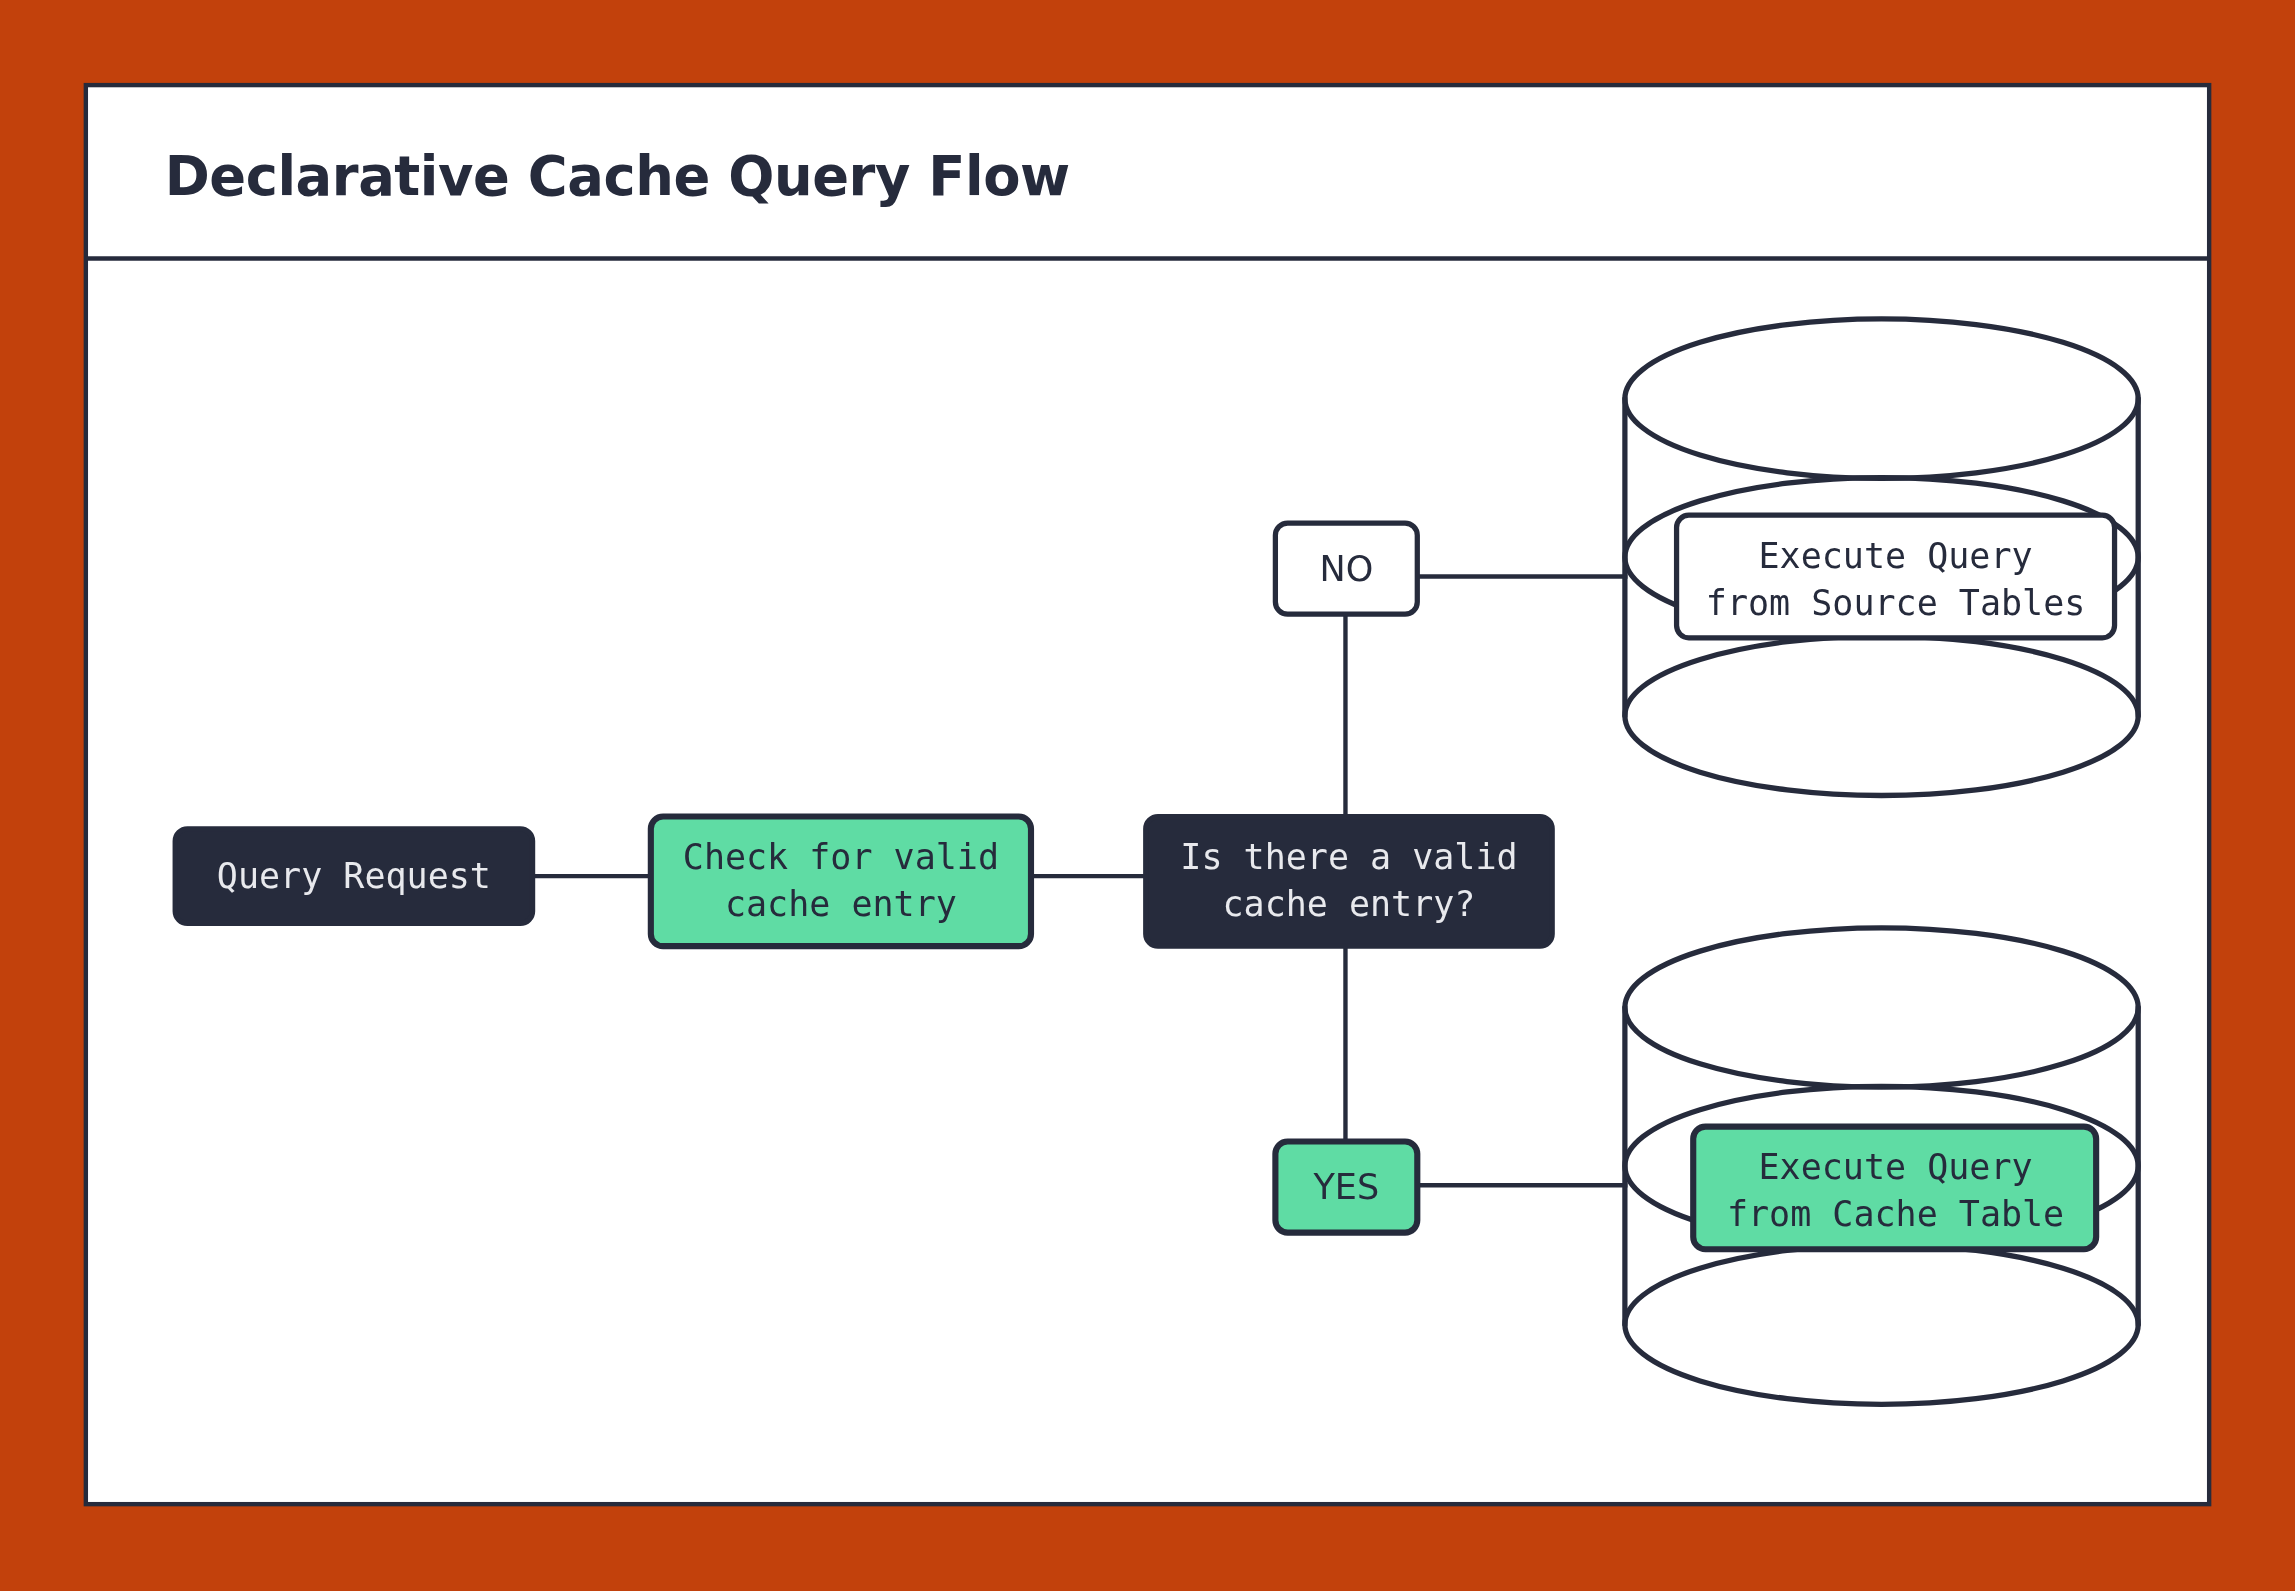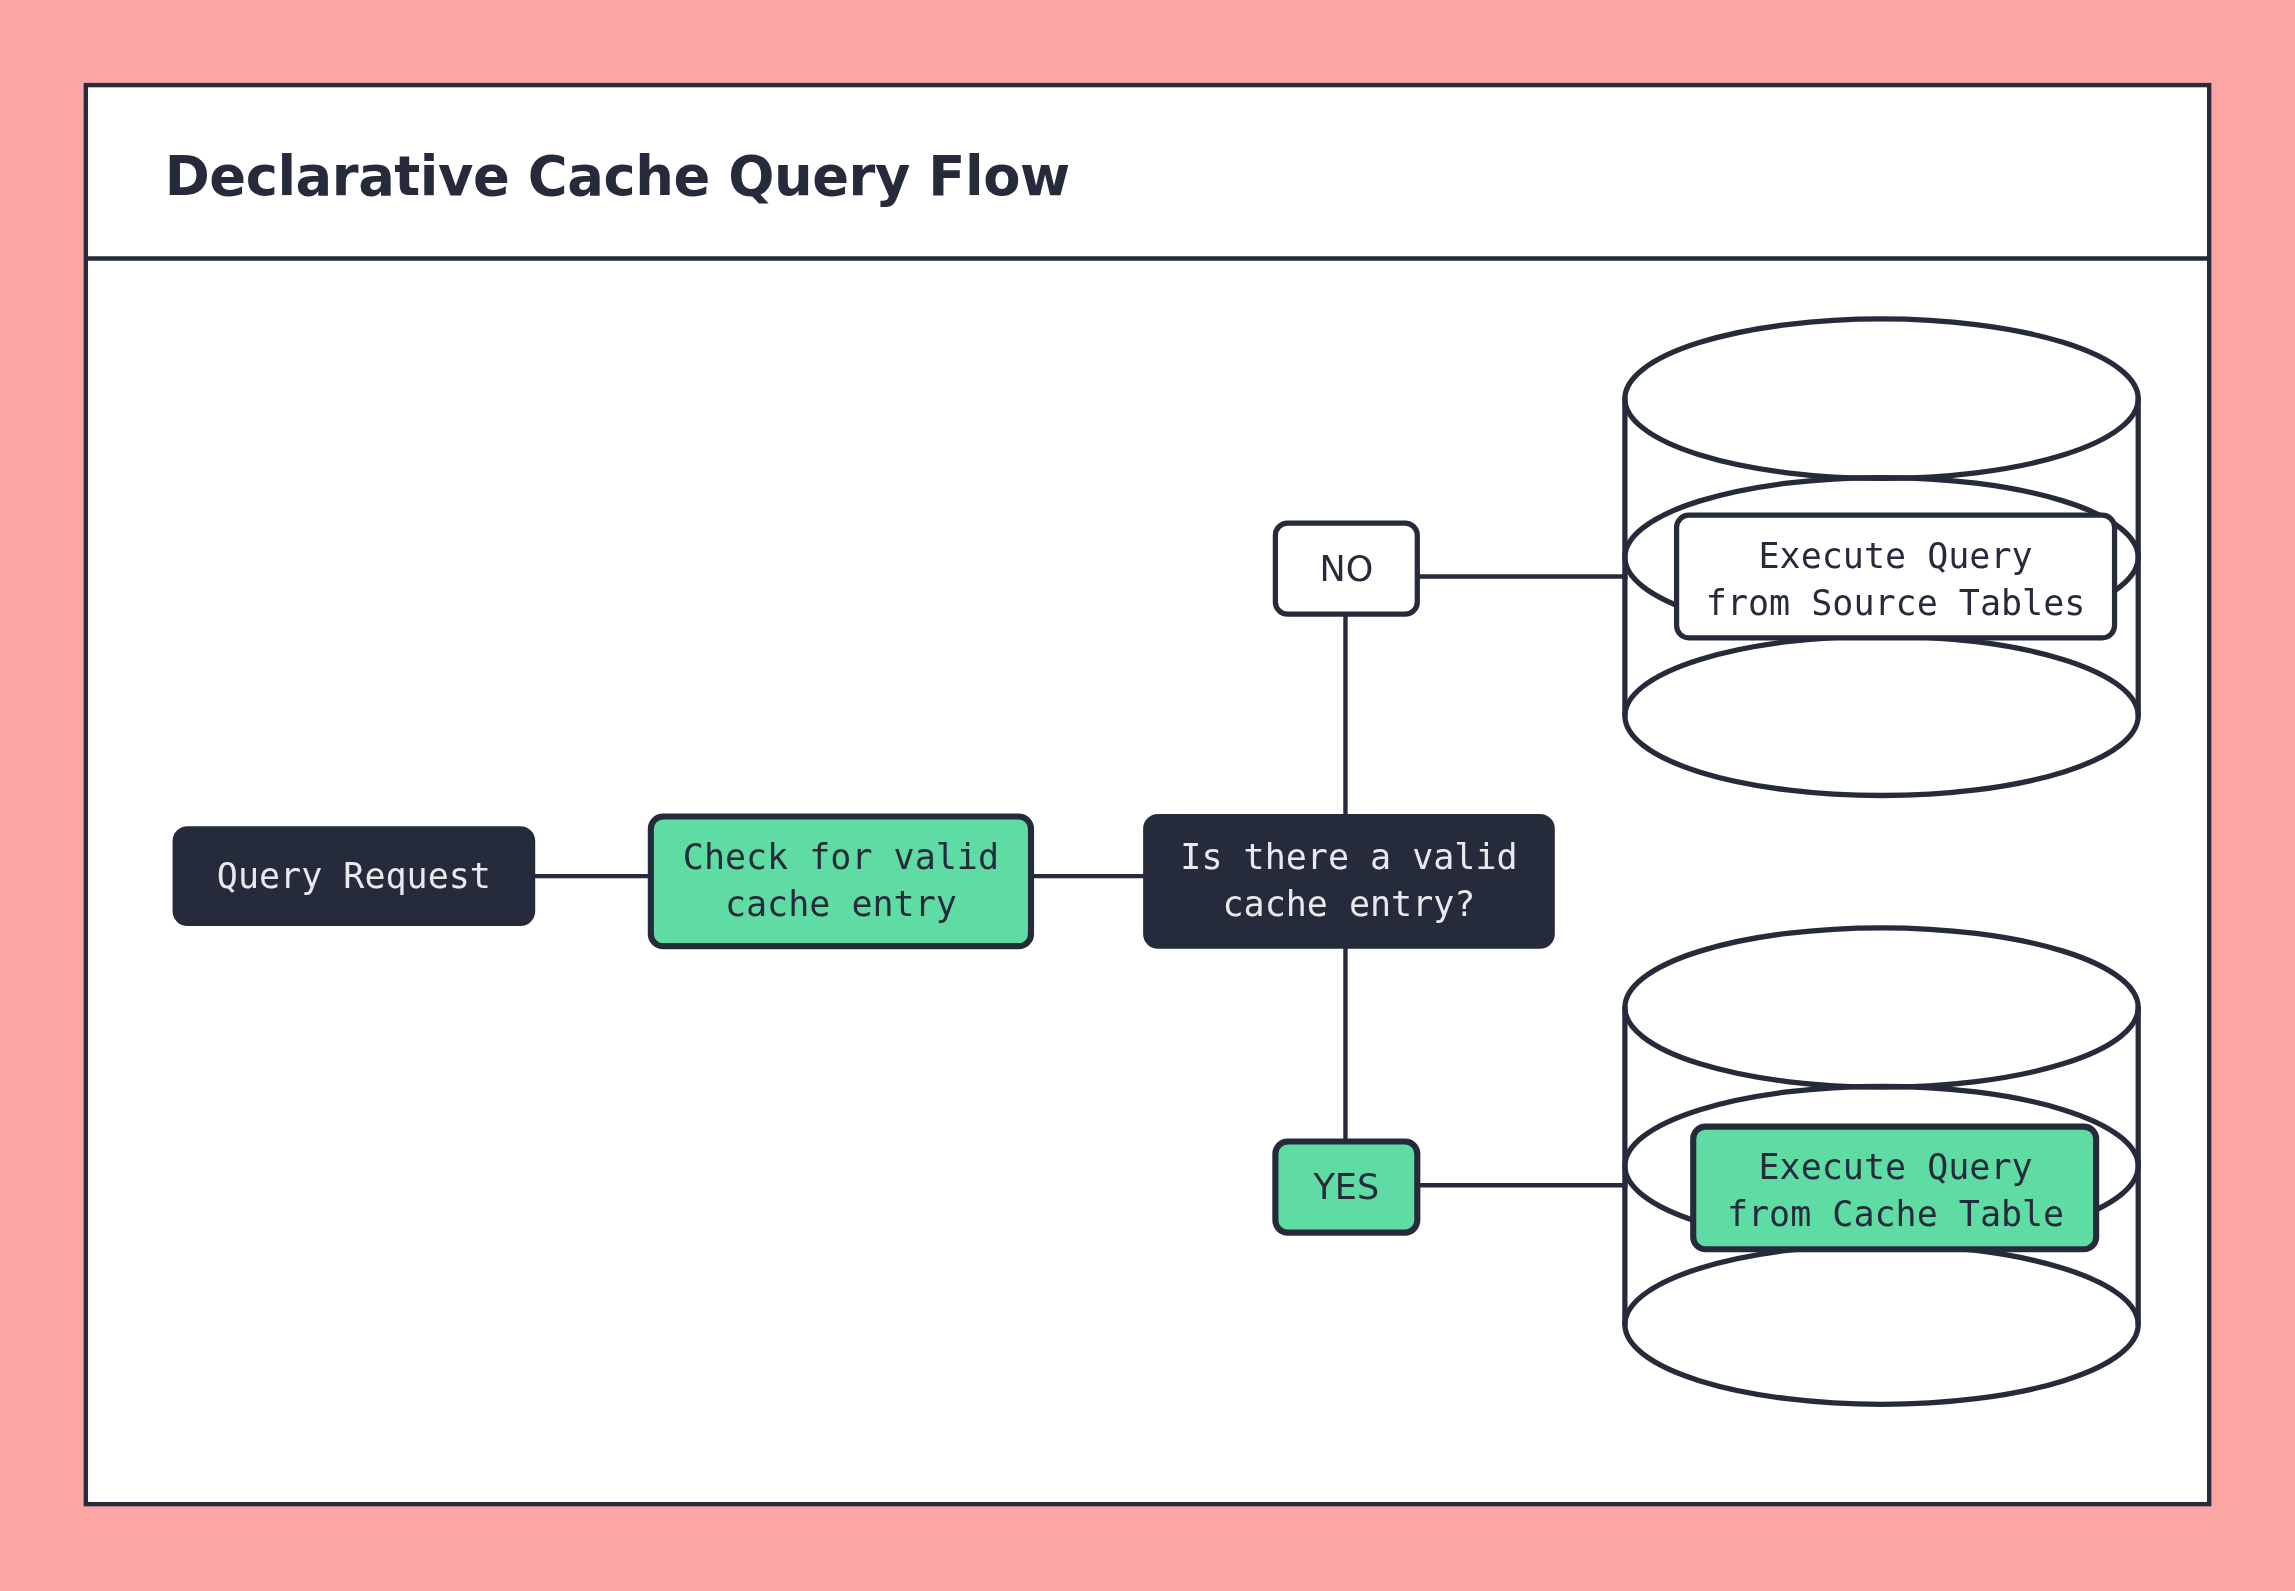--- a/index.html
+++ b/index.html
@@ -10,21 +10,21 @@
   body {
     width: 2295px;
     height: 1591px;
     font-family: "Liberation Sans", sans-serif;
     overflow: hidden;
   }
   #canvas {
     position: relative;
     width: 2295px;
     height: 1591px;
-    background: #fca5a5;
+    background: #c2410c;
   }
   #diagram-svg {
     position: absolute;
     left: 0;
     top: 0;
     width: 2295px;
     height: 1591px;
   }
   .frame-rect {
     fill: #ffffff;

